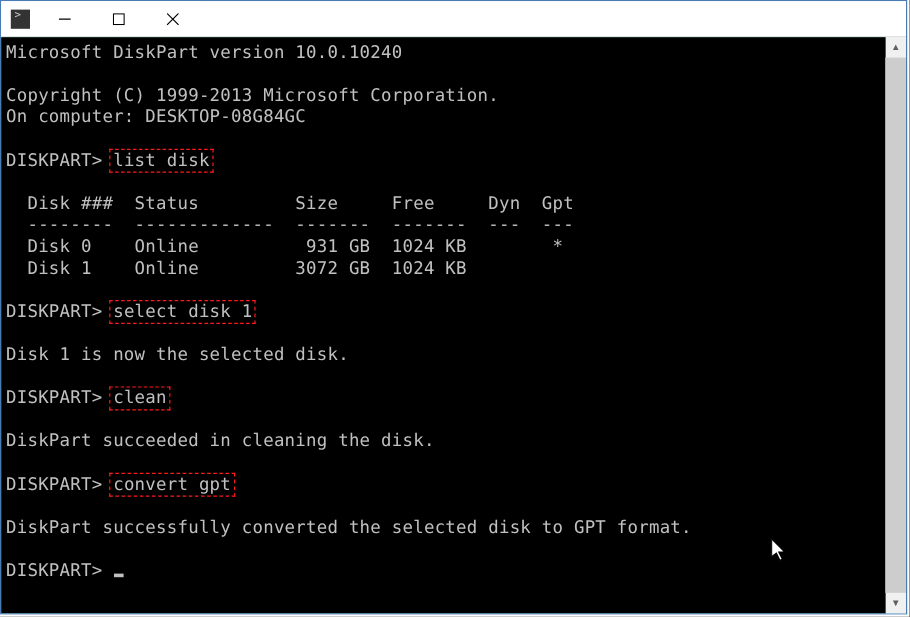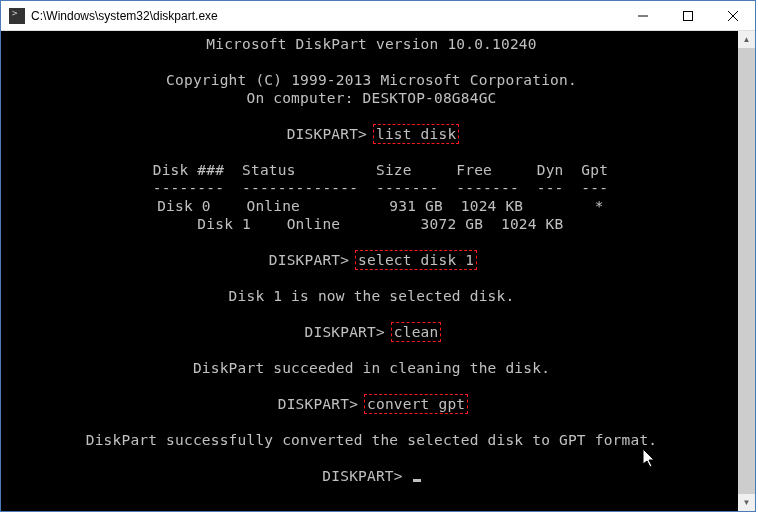--- a/index.html
+++ b/index.html
@@ -61,21 +61,20 @@
       align-items: center;
       justify-content: center;
       background: #fff;
     }
     .ctrl-btn svg { width: 10px; height: 10px; }
     .content-wrap {
       flex: 1;
       display: flex;
       background: #5eead4;
       position: relative;
-      text-align: center;
     }
     .terminal {
       flex: 1;
       background: #000;
       color: #c0c0c0;
       font-family: Consolas, "Lucida Console", monospace;
       font-size: 14.5px;
       line-height: 18px;
       padding: 4px 0 0 4px;
       white-space: pre;
@@ -120,21 +119,20 @@
       pointer-events: none;
       z-index: 10;
     }
   </style>
 </head>
 <body>
 
 <div class="window">
   <div class="titlebar">
     <div class="title-icon"></div>
-    <div class="title-text">C:\Windows\system32\diskpart.exe</div>
     <div class="window-controls">
       <div class="ctrl-btn">
         <svg viewBox="0 0 10 10">
             <line x1="0" y1="5" x2="10" y2="5" stroke="#000" stroke-width="1"></line>
           </svg>
       </div>
       <div class="ctrl-btn">
         <svg viewBox="0 0 10 10">
             <rect x="0.5" y="0.5" width="9" height="9" fill="none" stroke="#000" stroke-width="1"></rect>
           </svg>

